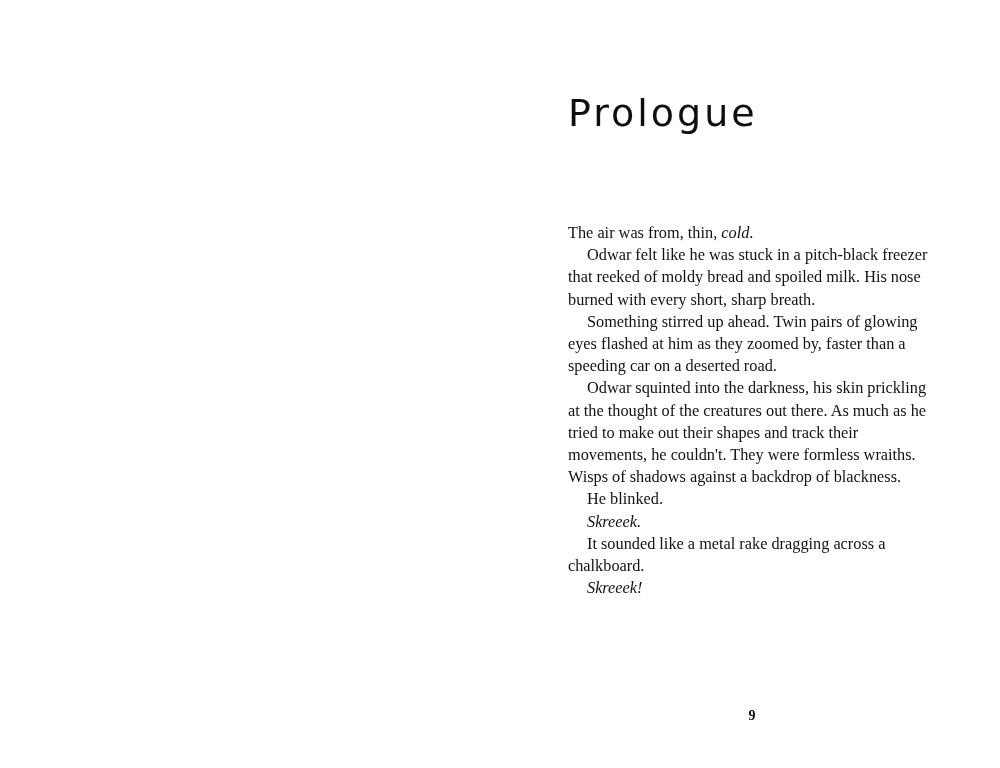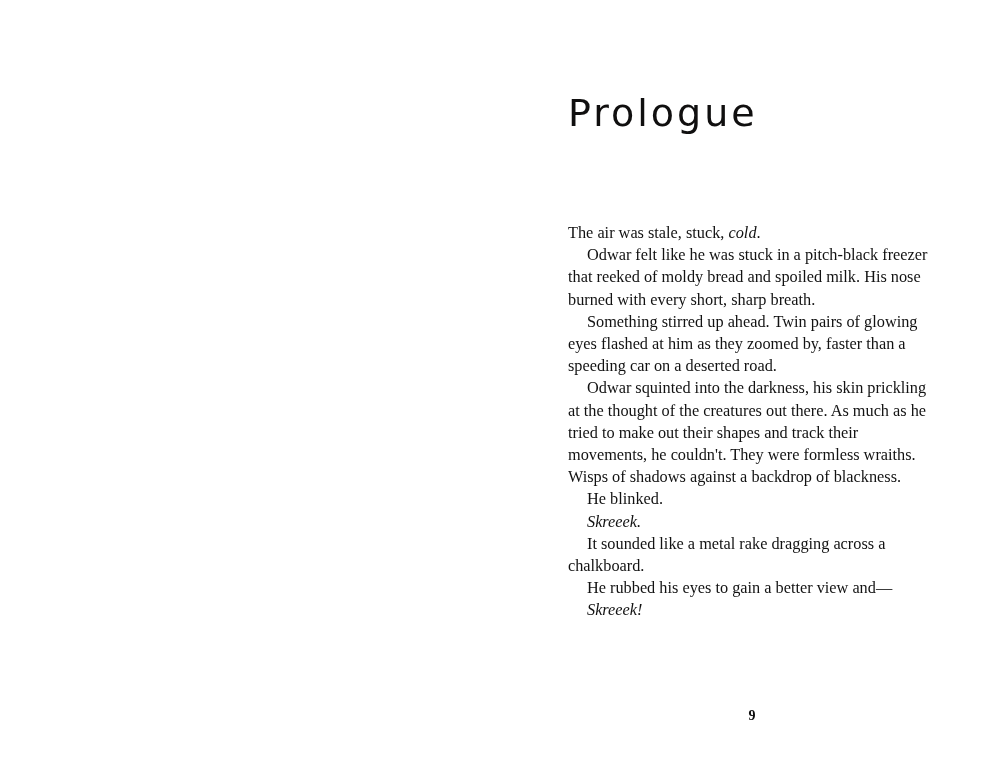--- a/index.html
+++ b/index.html
@@ -73,26 +73,25 @@
   }
 </style>
 </head>
 <body>
 
 <div class="page">
 
   <div class="chapter-title">Prologue</div>
 
   <div class="text-block">
-      <p><span>The air was stale, stuck, </span><em>cold</em><span>.</span></p>
+      <p><span>The air was from, thin, </span><em>cold</em><span>.</span></p>
       <p class="indent"><span>Odwar felt like he was stuck in a pitch-black freezer that reeked of moldy bread and spoiled milk. His nose burned with every short, sharp breath.</span></p>
       <p class="indent"><span>Something stirred up ahead. Twin pairs of glowing eyes flashed at him as they zoomed by, faster than a speeding car on a deserted road.</span></p>
       <p class="indent"><span>Odwar squinted into the darkness, his skin prickling at the thought of the creatures out there. As much as he tried to make out their shapes and track their movements, he couldn't. They were formless wraiths. Wisps of shadows against a backdrop of blackness.</span></p>
       <p class="indent"><span>He blinked.</span></p>
       <p class="indent"><em>Skreeek.</em></p>
       <p class="indent"><span>It sounded like a metal rake dragging across a chalkboard.</span></p>
-      <p class="indent"><span>He rubbed his eyes to gain a better view and—</span></p>
       <p class="indent"><span class="bi">Skreeek!</span></p>
     </div>
 
   <div class="folio">9</div>
 
 </div>
 
 </body></html>

